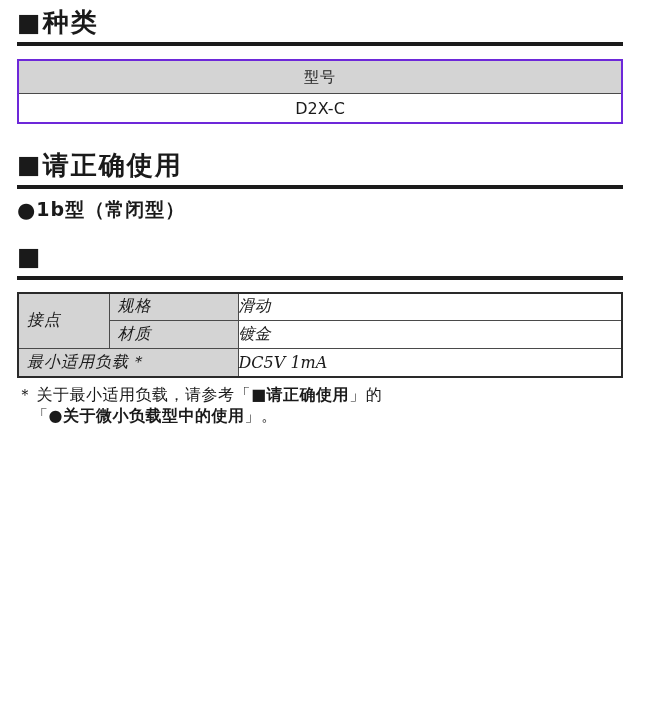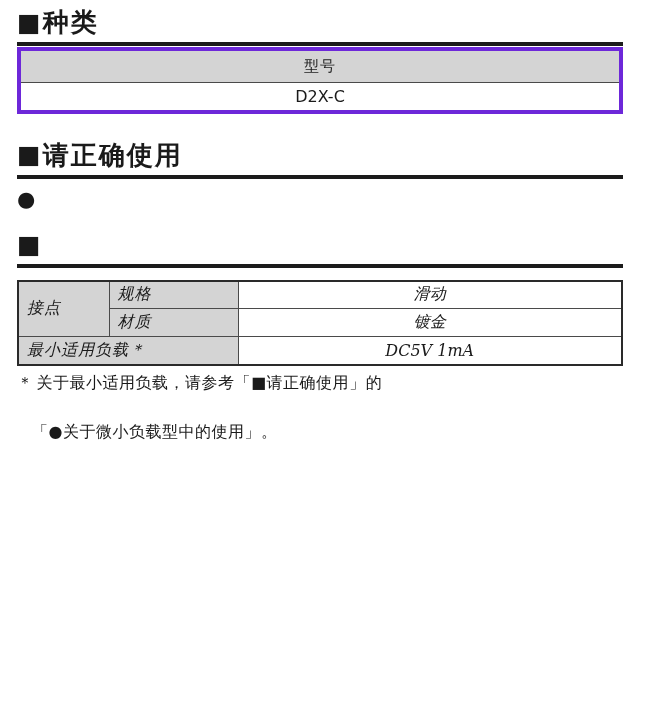--- a/index.html
+++ b/index.html
@@ -18,21 +18,21 @@
     letter-spacing: 2px; line-height: 1.15;
     padding-bottom: 4px;
     border-bottom: 4px solid #1b1b1b;
   }
   .sec-title .sq { font-size: 25px; letter-spacing: 0; margin-right: 2px; }
   .sec-title-2 { margin-top: 27px; }
   .sec-title-3 { margin-top: 20px; }
 
   
   table { border-collapse: collapse; width: 100%; table-layout: fixed; }
-  .type-table { margin-top: 1px; border: 4px solid #6d28d9; }
+  .type-table { margin-top: 13px; border: 2px solid #6d28d9; }
   .type-table th {
     height: 34px; background: #d4d4d4;
     font-size: 15px; font-weight: normal; letter-spacing: 1px;
     border: 1px solid #4a4a4a; text-align: center; vertical-align: middle;
   }
   .type-table td {
     height: 29px; background: #ffffff;
     font-size: 16px; border: 1px solid #4a4a4a;
     text-align: center; vertical-align: middle;
   }
@@ -51,35 +51,35 @@
   
   .spec-table { margin-top: 12px; border: 2px solid #2a2a2a; font-style: italic; }
   .spec-table td {
     height: 28px; font-size: 16px;
     border: 1px solid #4a4a4a; vertical-align: middle;
   }
   .spec-table .label-cell {
     background: #d4d4d4; text-align: left; padding-left: 8px; letter-spacing: 1px;
   }
   .spec-table .value-cell {
-    background: #ffffff; text-align: center;
+    background: #ffffff; text-align: left;
     font-family: "DejaVu Serif", serif;
     margin-left: 7px;
   }
   .col-group { width: 91px; }
   .col-label { width: 129px; }
 
   
   .footnote {
     margin-top: 6px; font-size: 16px; line-height: 1.32;
     font-family: "DejaVu Serif", serif; letter-spacing: 0.5px;
   }
   .footnote .star { margin-right: 3px; }
-  .footnote .bold-seg { font-family: "DejaVu Sans", sans-serif; font-weight: normal; }
-  .footnote .line2 { padding-left: 15px; margin-top: 28px; }
+  .footnote .bold-seg { font-family: "DejaVu Sans", sans-serif; font-weight: bold; }
+  .footnote .line2 { padding-left: 15px; }
 </style>
 </head>
 <body>
 
 <div class="content">
 
   <div class="sec-title">
     <span class="sq">■</span>
     <span>种类</span>
   </div>
@@ -95,20 +95,21 @@
   </tbody>
     </table>
 
   <div class="sec-title sec-title-2">
     <span class="sq">■</span>
     <span>请正确使用</span>
   </div>
 
   <div class="subsec">
     <span class="bullet">●</span>
+    <span>1b型（常闭型）</span>
   </div>
 
 
   <div class="sec-title sec-title-3">
     <span class="sq">■</span>
   </div>
 
   <table class="spec-table">
     <colgroup>
       <col class="col-group">

